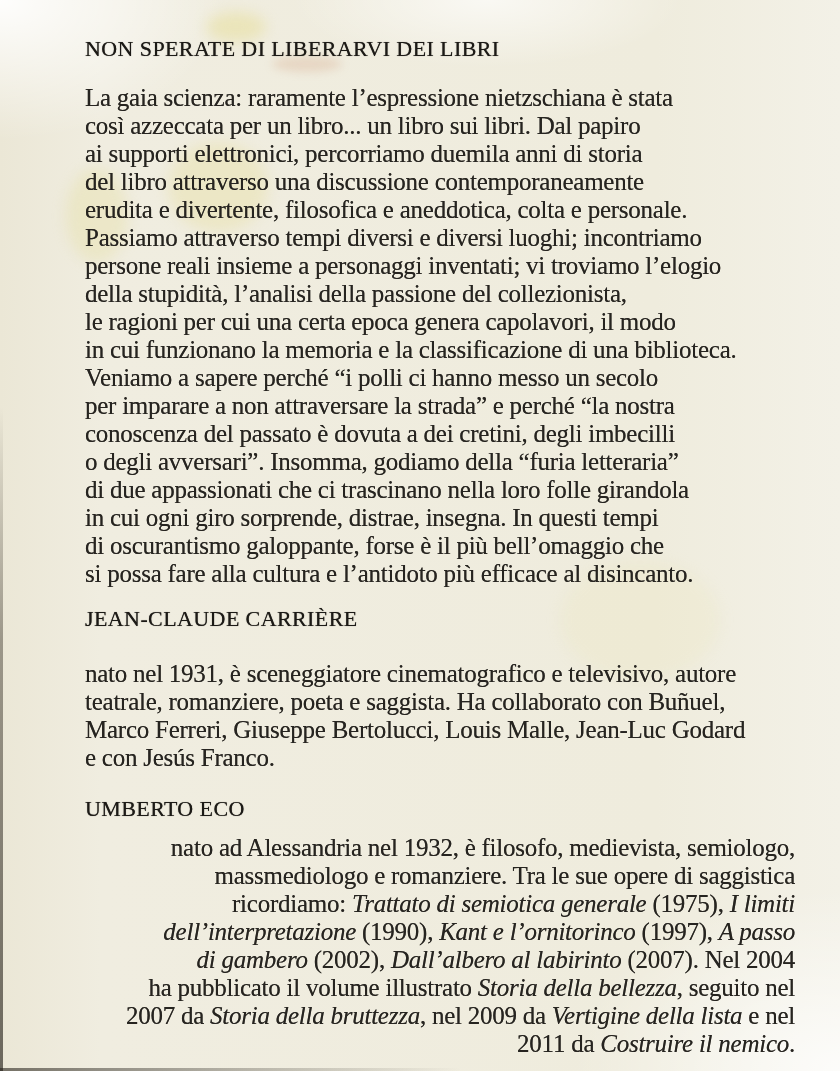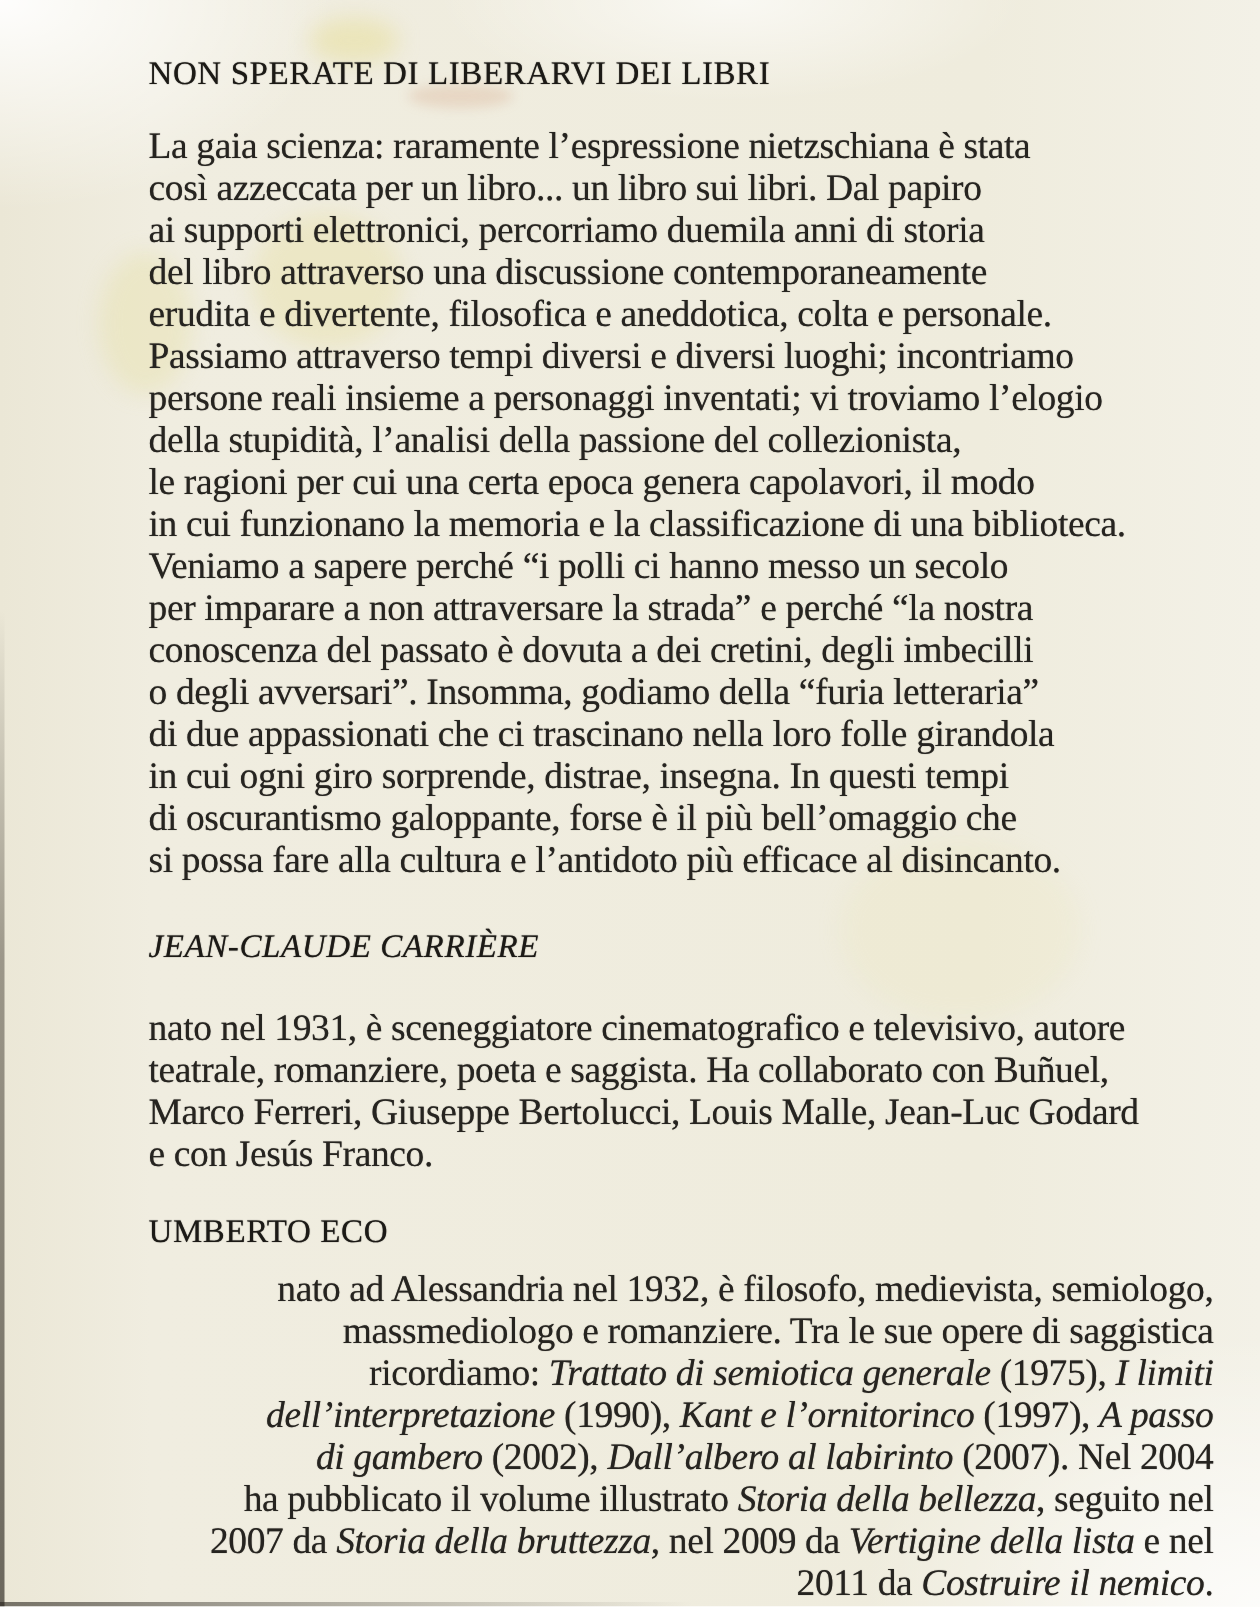--- a/index.html
+++ b/index.html
@@ -29,21 +29,21 @@
   .edge-left {
     position: absolute; left: 0; top: 38%; width: 3px; height: 62%;
     background: linear-gradient(180deg, rgba(60,54,44,0) 0%, rgba(60,54,44,0.45) 35%, rgba(38,34,27,0.65) 100%);
   }
   .edge-bottom {
     position: absolute; left: 0; bottom: 0; height: 3px; width: 55%;
     background: linear-gradient(90deg, rgba(38,34,27,0.6) 0%, rgba(38,34,27,0) 100%);
   }
   .content {
     position: absolute;
-    left: 99px; top: 36px;
+    left: 85px; top: 36px;
     width: 710px;
   }
   .heading {
     margin: 0;
     font-size: 22px;
     font-weight: normal;
     line-height: 26px;
     letter-spacing: 0.4px;
     color: #1c1a16;
     text-shadow: 0 0 0.7px rgba(36,34,29,0.85);
@@ -52,21 +52,21 @@
   .para {
     margin: 0;
     font-size: 25px;
     line-height: 28px;
     letter-spacing: -0.25px;
     color: #262420;
     text-shadow: 0 0 0.6px rgba(45,42,36,0.7);
   }
   .para .line { white-space: nowrap; height: 28px; }
   .sec-1 .para { margin-top: 22px; }
-  .sec-2 .heading { margin-top: 30px; font-style: italic; }
+  .sec-2 .heading { margin-top: 18px; }
   .sec-2 .para { margin-top: 28px; }
   .sec-3 .heading { margin-top: 24px; }
   .sec-3 .para { margin-top: 12px; text-align: right; }
 </style>
 </head>
 <body>
 
 <div class="page">
   <div class="stain stain-1"></div>
   <div class="stain stain-2"></div>

